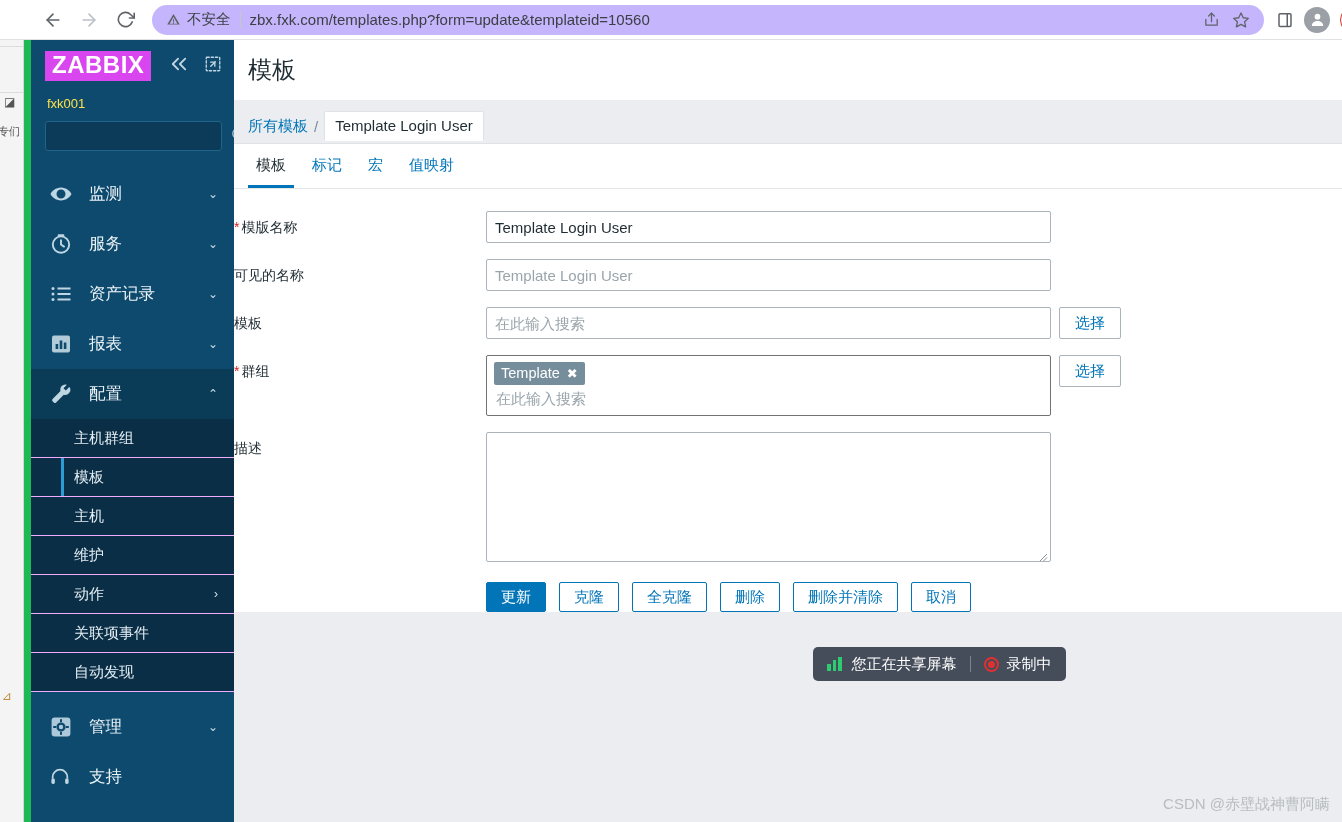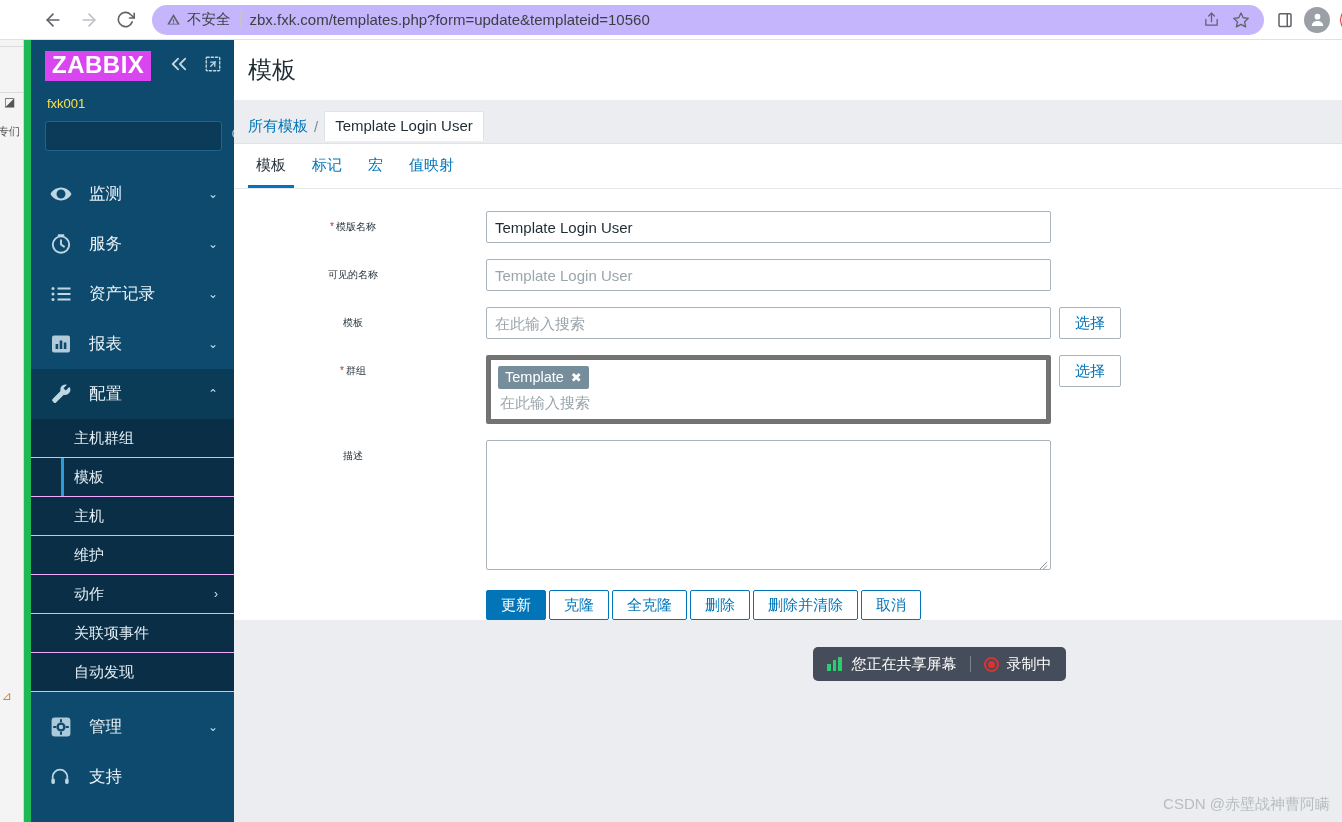--- a/index.html
+++ b/index.html
@@ -79,40 +79,40 @@
      padding: 5px 10px 6px 10px; color: #1f2c33; border-radius: 2px 2px 0 0; }
   .navlinks { display: flex; align-items: center; height: 34px; margin-left: 22px; gap: 26px; }
   .navlinks a { font-size: 15px; color: #0275b8; text-decoration: none; }
   .panel { background: #ffffff; min-height: 440px; }
   .tabs { display: flex; gap: 10px; padding: 0 0 0 14px; border-bottom: 1px solid #e3e7ea; }
   .tab { font-size: 15px; color: #0275b8; padding: 12px 8px 10px 8px; border-bottom: 3px solid transparent; }
   .tab.active { color: #1f2c33; border-bottom-color: #0275b8; }
 
   .form { padding: 22px 0 0 0; }
   .row { display: flex; align-items: flex-start; margin-bottom: 16px; }
-  .row .lab { width: 252px; text-align: center; padding-right: 14px; font-size: 10px; color: #1f2c33;
+  .row .lab { width: 252px; text-align: left; padding-right: 14px; font-size: 14px; color: #1f2c33;
      line-height: 32px; white-space: nowrap; }
   .req { color: #d31f1f; margin-right: 2px; }
   .ctl { display: flex; align-items: flex-start; gap: 8px; }
   .inp { width: 565px; height: 32px; border: 1px solid #aab4ba; border-radius: 2px; background: #fff;
      font-size: 15px; color: #1f2c33; padding: 0 8px; outline: none; font-family: inherit; }
   .inp::placeholder { color: #9aa5ab; }
   .btn-sel { height: 32px; min-width: 62px; border: 1px solid #aab4ba; border-radius: 2px; background: #fff;
      color: #0275b8; font-size: 15px; cursor: pointer; font-family: inherit; }
-  .multiselect { width: 565px; min-height: 56px; border: 5px solid #737373; border-radius: 2px;
+  .multiselect { width: 565px; min-height: 56px; border: 1px solid #737373; border-radius: 2px;
      background: #fff; padding: 6px 7px 6px 7px; }
   .chip { display: inline-flex; align-items: center; gap: 7px; background: #768d9c; color: #fff;
      font-size: 14.5px; border-radius: 2px; padding: 3px 7px 4px 7px; }
   .chip .x { font-size: 13px; font-weight: 700; cursor: pointer; }
   .ms-ph { font-size: 15px; color: #9aa5ab; padding: 5px 2px 0 2px; }
   .ta { width: 565px; height: 130px; border: 1px solid #aab4ba; border-radius: 2px; background: #fff;
      font-size: 15px; padding: 6px 8px; resize: none; outline: none; font-family: inherit; }
   .ta-wrap { position: relative; }
   .ta-grip { position: absolute; right: 3px; bottom: 4px; width: 10px; height: 10px; pointer-events: none; }
-  .btnrow { display: flex; gap: 3px; padding-left: 252px; margin-top: 2px; }
+  .btnrow { display: flex; gap: 13px; padding-left: 252px; margin-top: 2px; }
   .btn { height: 30px; padding: 0 14px; border-radius: 2px; font-size: 15px; cursor: pointer;
      font-family: inherit; }
   .btn-primary { background: #0275b8; color: #fff; border: 1px solid #0275b8; }
   .btn-ghost { background: #fff; color: #0275b8; border: 1px solid #0275b8; }
 
   
   .toast { position: absolute; left: 813px; top: 605px; height: 34px; background: #454c5a;
      border-radius: 5px; display: flex; align-items: center; padding: 0 14px; color: #fff; font-size: 15px; margin-top: 42px; }
   .toast .bars { display: flex; align-items: flex-end; gap: 2px; height: 14px; margin-right: 10px; }
   .toast .bars i { width: 3.5px; background: #2ecc71; display: block; }

